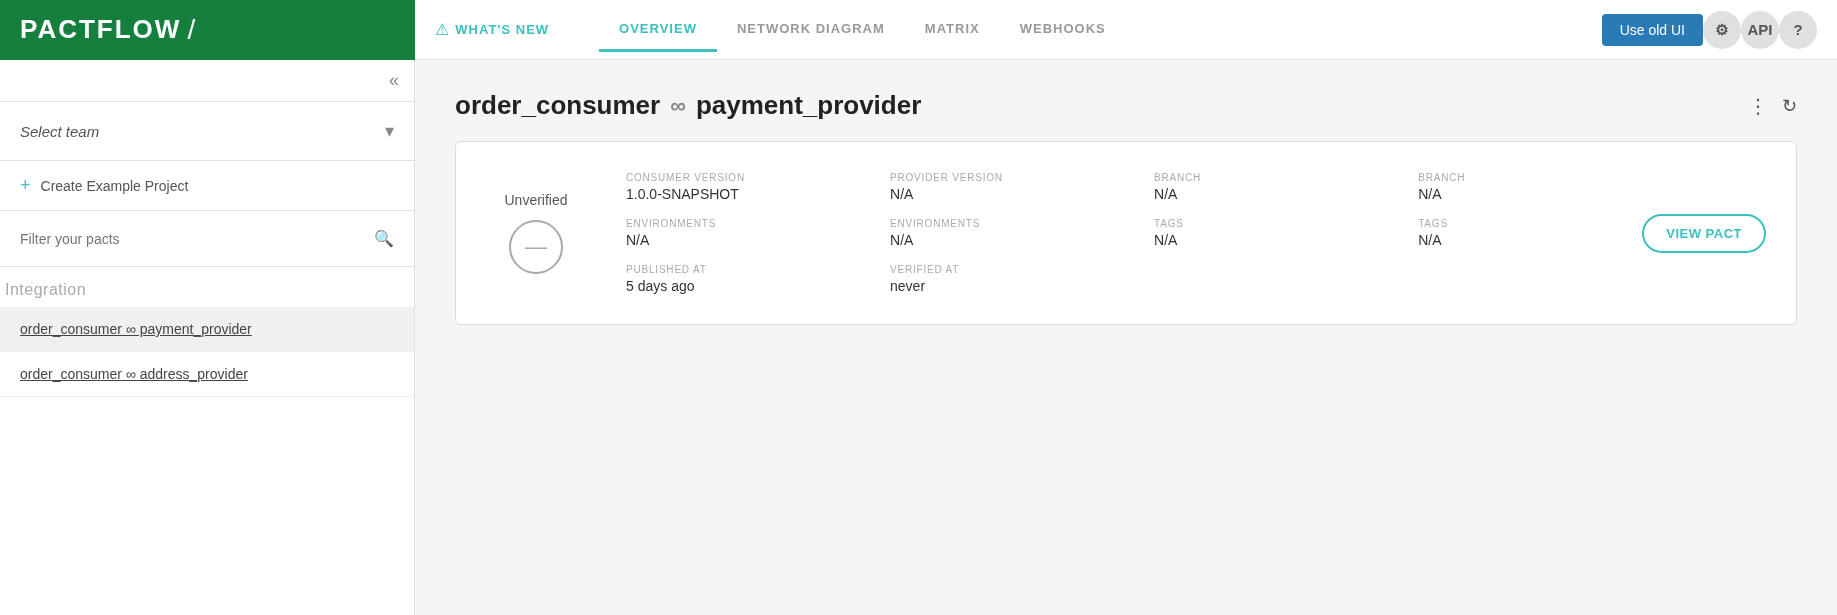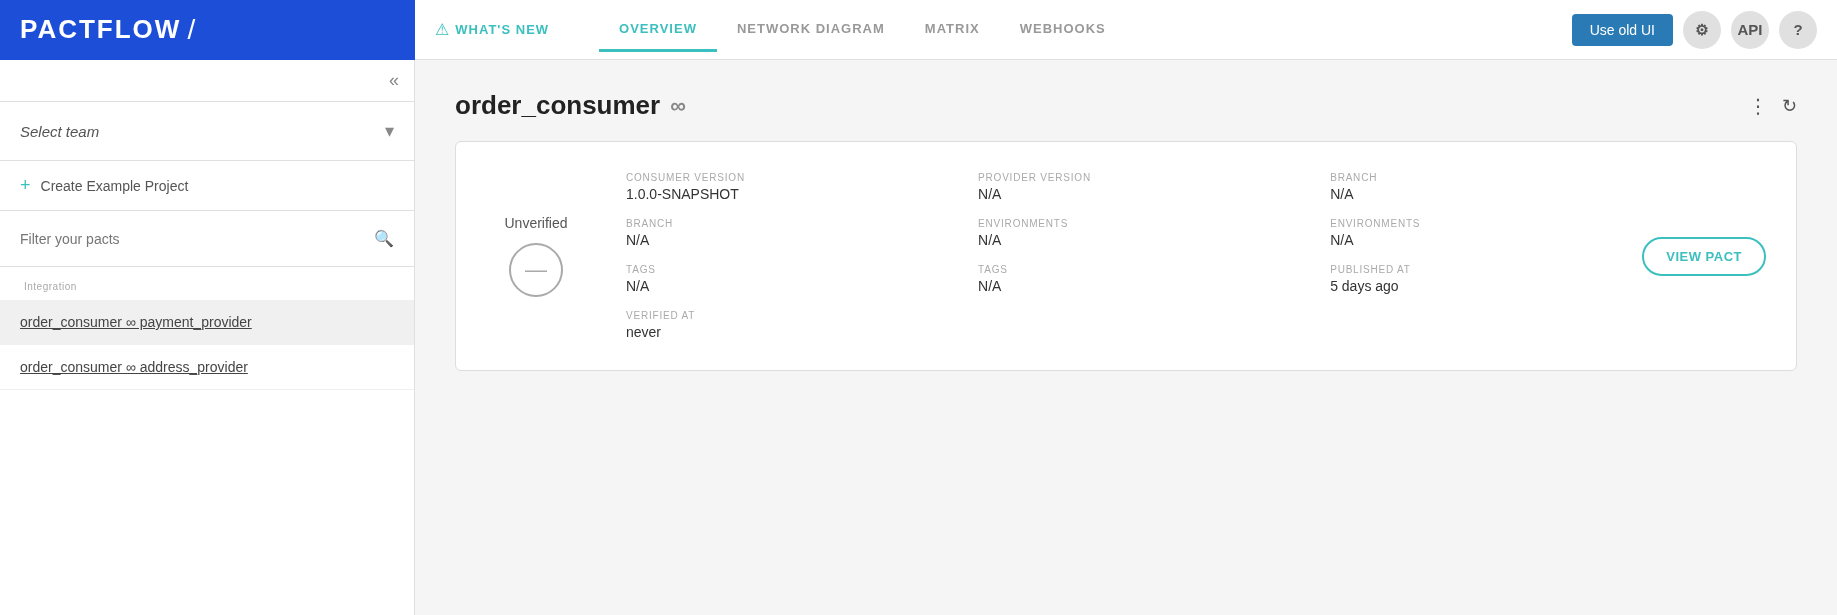--- a/index.html
+++ b/index.html
@@ -12,21 +12,21 @@
       background: #fff;
       border-bottom: 1px solid #e0e0e0;
       height: 60px;
       position: relative;
       z-index: 10;
     }
 
     .logo-area {
       width: 415px;
       min-width: 415px;
-      background: #1d4ed8;
+      background: #15803d;
       height: 60px;
       display: flex;
       align-items: center;
       padding: 0 20px;
     }
 
     .logo-text {
       color: #fff;
       font-size: 26px;
       font-weight: 900;
@@ -84,21 +84,20 @@
       color: #3bbfbf;
       font-size: 13px;
       font-weight: 600;
       letter-spacing: 1px;
       text-transform: uppercase;
     }
 
     .nav-actions {
       display: flex;
       align-items: center;
-      gap: 10px;
       padding: 0 20px;
     }
 
     .btn-use-old-ui {
       background: #2a7ab5;
       color: #fff;
       border: none;
       border-radius: 4px;
       padding: 8px 18px;
       font-size: 14px;
@@ -209,22 +208,22 @@
       background: transparent;
     }
 
     .search-icon {
       color: #aaa;
       font-size: 16px;
       cursor: pointer;
     }
 
     .integration-label {
-      padding: 14px 20px 8px 24px;
-      font-size: 10px;
+      padding: 14px 20px 8px 5px;
+      font-size: 16px;
       color: #aaa;
       letter-spacing: 0.5px;
     }
 
     .integration-item {
       padding: 14px 20px;
       font-size: 14px;
       color: #444;
       cursor: pointer;
       border-bottom: 1px solid #f0f0f0;
@@ -323,21 +322,21 @@
 
     .status-minus {
       font-size: 22px;
       color: #aaa;
       font-weight: 300;
       line-height: 1;
     }
 
     .details-grid {
       display: grid;
-      grid-template-columns: 1fr 1fr 1fr;
+      grid-template-columns: 1fr 1fr 1fr 1fr;
       gap: 16px 80px;
       flex: 1;
     }
 
     .detail-item {}
 
     .detail-label {
       font-size: 10px;
       color: #aaa;
       text-transform: uppercase;
@@ -433,20 +432,21 @@
     <div class="integration-item">
       <span>order_consumer ∞ address_provider</span>
     </div>
   </div>
 
   <div class="main-content">
     <div class="page-header">
       <div class="page-title">
         <span>order_consumer</span>
         <span class="link-icon">∞</span>
+        <span>payment_provider</span>
       </div>
       <div class="header-actions">
         <button class="three-dot-btn">⋮</button>
         <button class="refresh-btn">↻</button>
       </div>
     </div>
 
     <div class="pact-card">
       <div class="status-section">
         <span class="status-label">Unverified</span>

